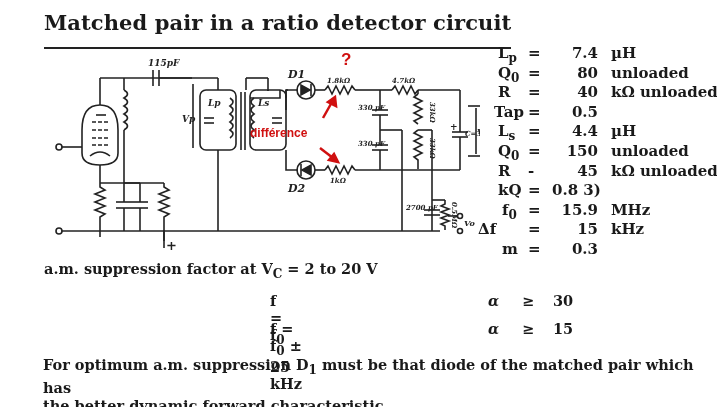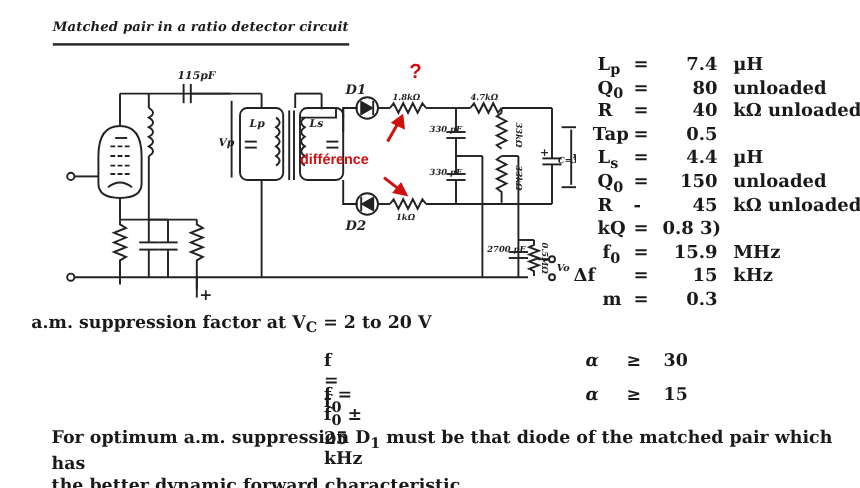--- a/index.html
+++ b/index.html
@@ -1,32 +1,32 @@
 <!DOCTYPE html>
 <html><head>
 <meta charset="utf-8">
 <style>
   html,body{margin:0;padding:0;background:#fff;}
   body{width:717px;height:407px;position:relative;overflow:hidden;font-family:"DejaVu Serif","Liberation Serif",serif;color:#1a1a1a;}
   .abs{position:absolute;}
-  #title{left:44px;top:14px;font-size:11px;font-weight:bold;letter-spacing:0.1px;border-bottom:2px solid #222;padding-bottom:5px;line-height:17px;font-style:italic;}
+  #title{left:44px;top:14px;font-size:21px;font-weight:bold;letter-spacing:0.1px;border-bottom:2px solid #222;padding-bottom:16px;line-height:17px;}
   #schem{left:40px;top:50px;}
   .lbl{font-family:"DejaVu Serif",serif;font-style:italic;font-weight:bold;fill:#222;}
   .params{left:478px;top:44px;font-size:15px;line-height:19.6px;font-weight:bold;}
   .prow{position:relative;height:19.6px;white-space:nowrap;}
   .pname-l{position:absolute;}
   .peq{position:absolute;left:50px;}
   .pval{position:absolute;left:64px;width:56px;text-align:right;}
   .punit{position:absolute;left:133px;}
   .sub{font-size:12px;vertical-align:-4px;}
   .red{color:#d01010;font-family:"Liberation Sans","DejaVu Sans",sans-serif;font-weight:bold;}
   #q{left:341px;top:50px;font-size:17px;}
   #diff{left:250px;top:126px;font-size:12px;text-align:center;}
   .supp{font-size:14.5px;font-weight:bold;}
-  #supp-title{left:26px;top:260px;}
+  #supp-title{left:44px;top:260px;}
   .cond{position:absolute;}
   .alpha{position:absolute;font-style:italic;}
   .ge{position:absolute;}
   .aval{position:absolute;}
   #note{left:43px;top:356px;font-size:14.5px;line-height:18px;font-weight:bold;width:660px;}
 </style>
 </head>
 <body>
 
 <div id="title" class="abs">Matched pair in a ratio detector circuit</div>

